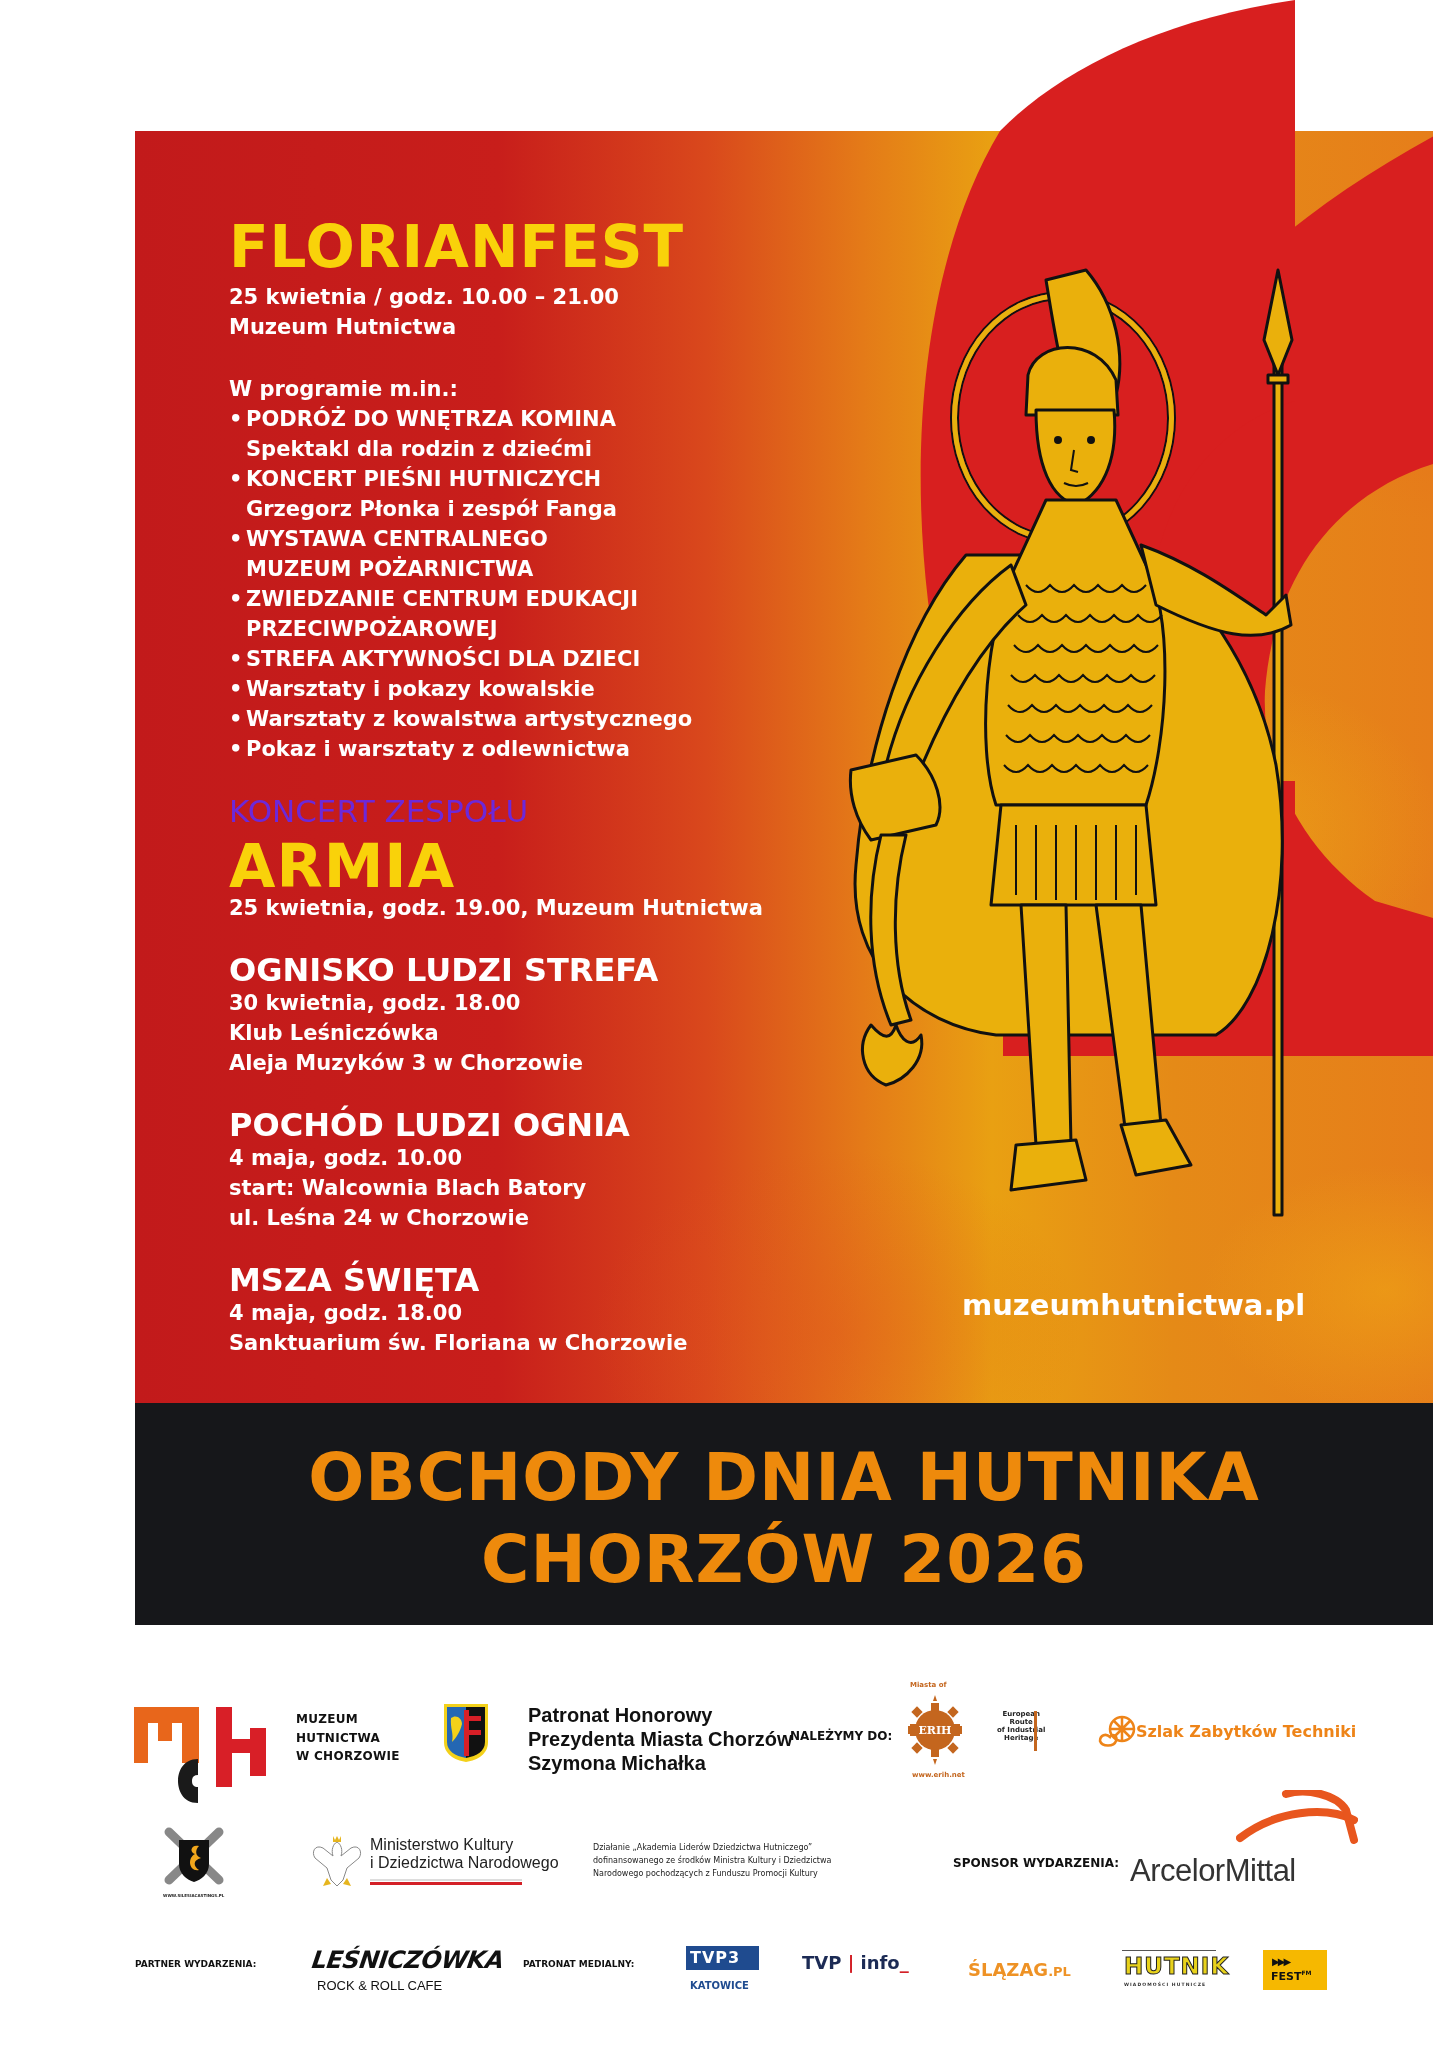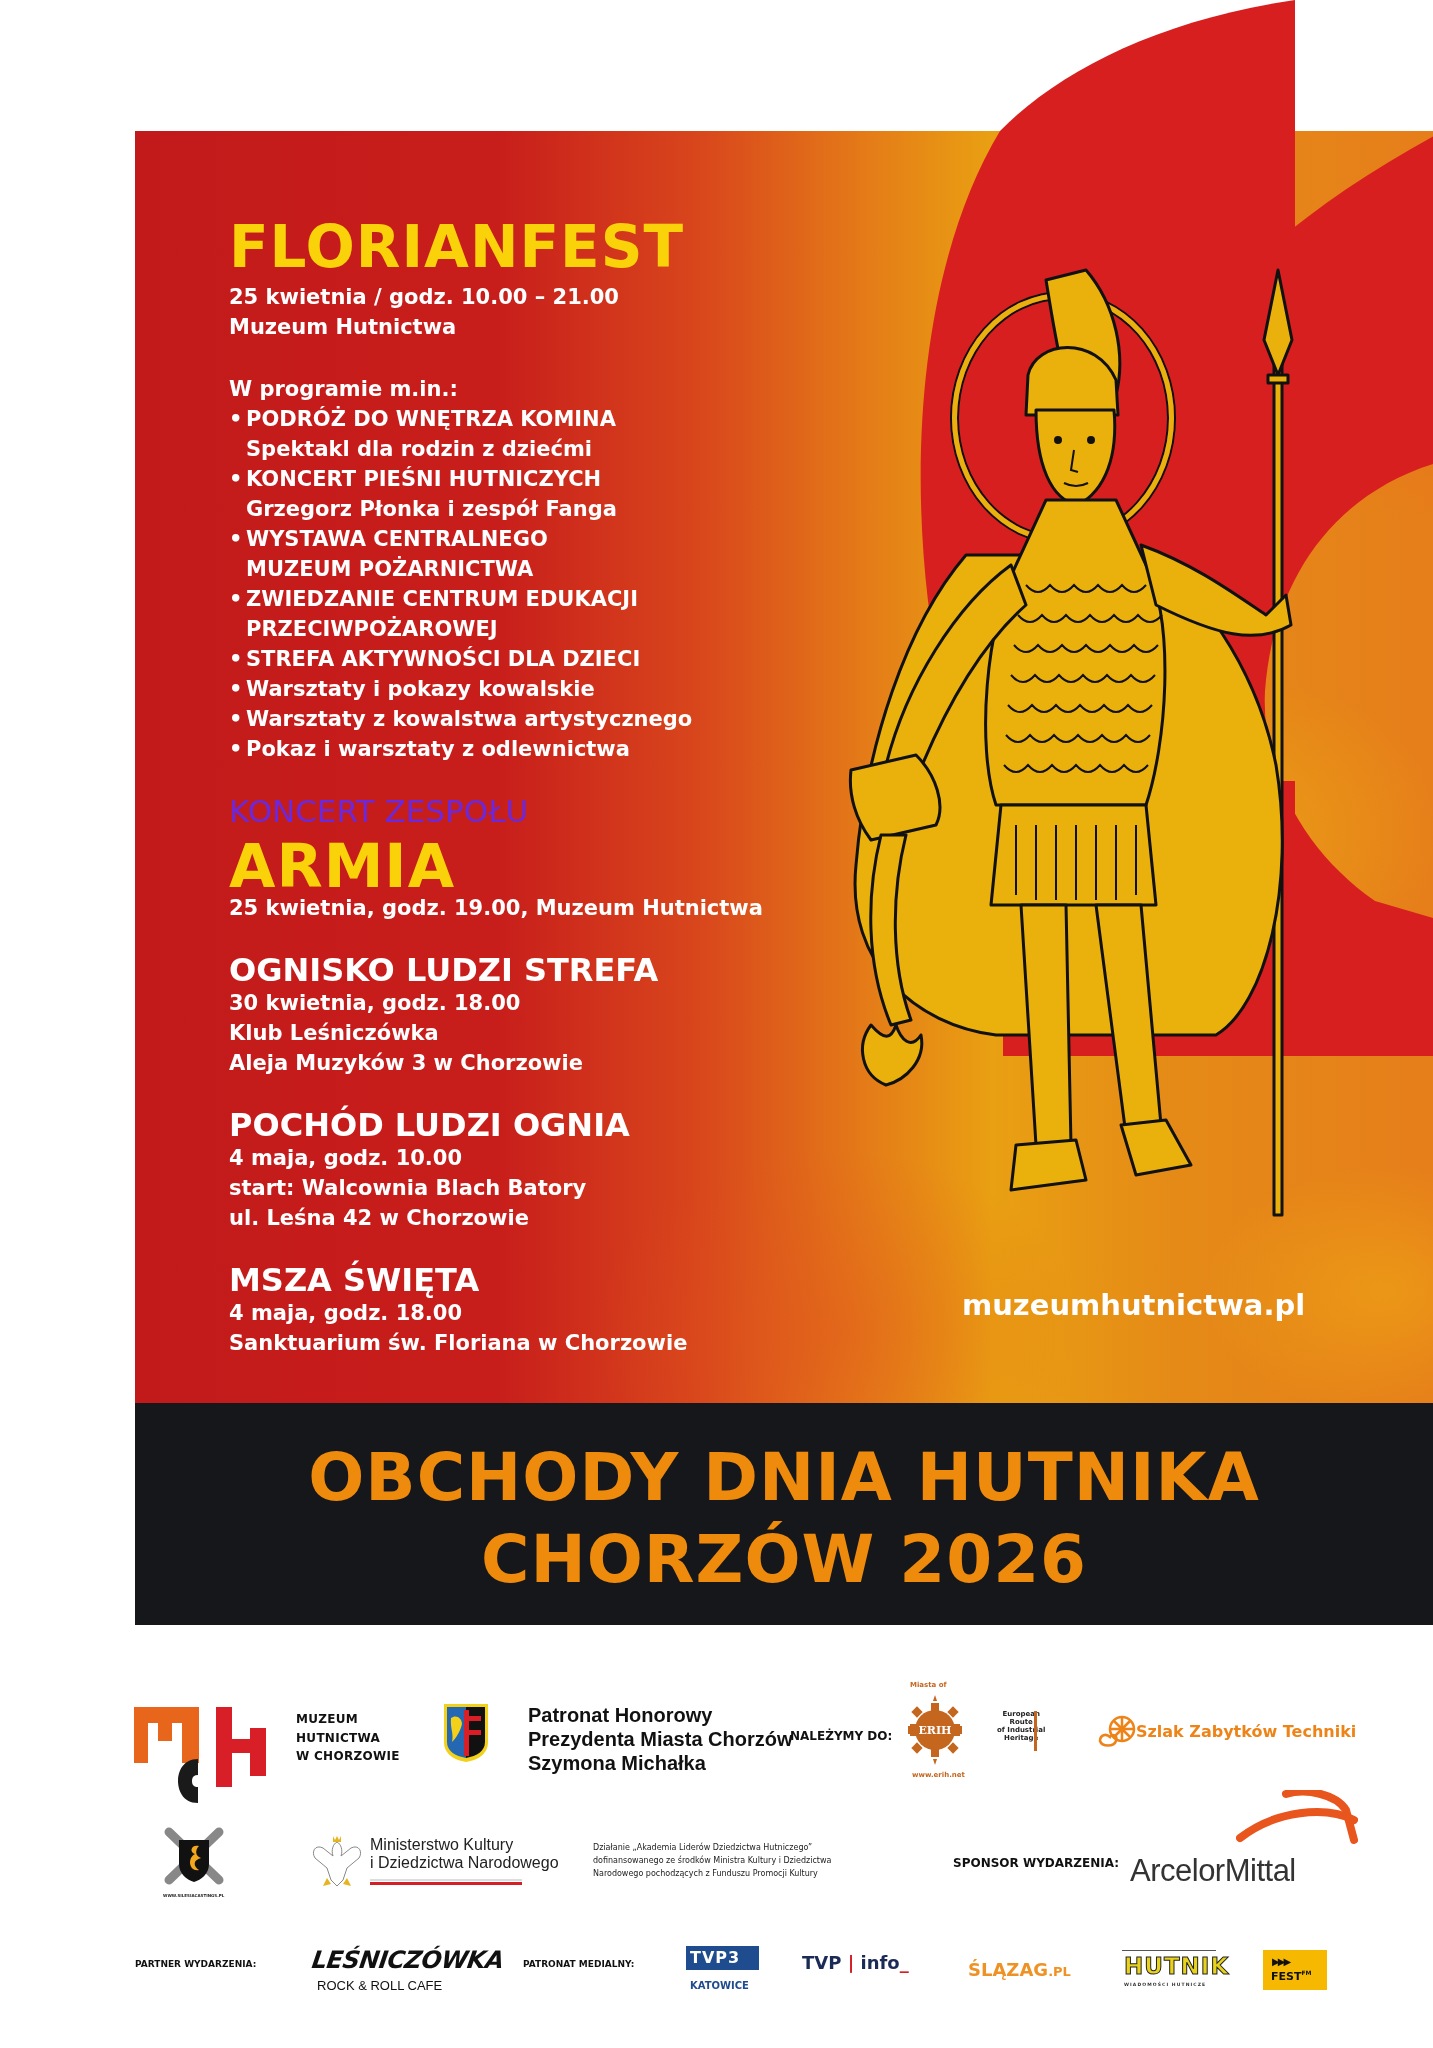--- a/index.html
+++ b/index.html
@@ -224,21 +224,21 @@
 <div class="line" style="top:898px">25 kwietnia, godz. 19.00, Muzeum Hutnictwa</div>
 
 <div class="event-head" style="top:954px">OGNISKO LUDZI STREFA</div>
 <div class="line" style="top:993px">30 kwietnia, godz. 18.00</div>
 <div class="line" style="top:1023px">Klub Leśniczówka</div>
 <div class="line" style="top:1053px">Aleja Muzyków 3 w Chorzowie</div>
 
 <div class="event-head" style="top:1109px">POCHÓD LUDZI OGNIA</div>
 <div class="line" style="top:1148px">4 maja, godz. 10.00</div>
 <div class="line" style="top:1178px">start: Walcownia Blach Batory</div>
-<div class="line" style="top:1208px">ul. Leśna 42 w Chorzowie</div>
+<div class="line" style="top:1208px">ul. Leśna 24 w Chorzowie</div>
 
 <div class="event-head" style="top:1264px">MSZA ŚWIĘTA</div>
 <div class="line" style="top:1303px">4 maja, godz. 18.00</div>
 <div class="line" style="top:1333px">Sanktuarium św. Floriana w Chorzowie</div>
 
 <div class="website">muzeumhutnictwa.pl</div>
 
 <div class="banner">
   <div class="banner-line" style="top:42px">OBCHODY DNIA HUTNIKA</div>
   <div class="banner-line" style="top:124px">CHORZÓW 2026</div>

